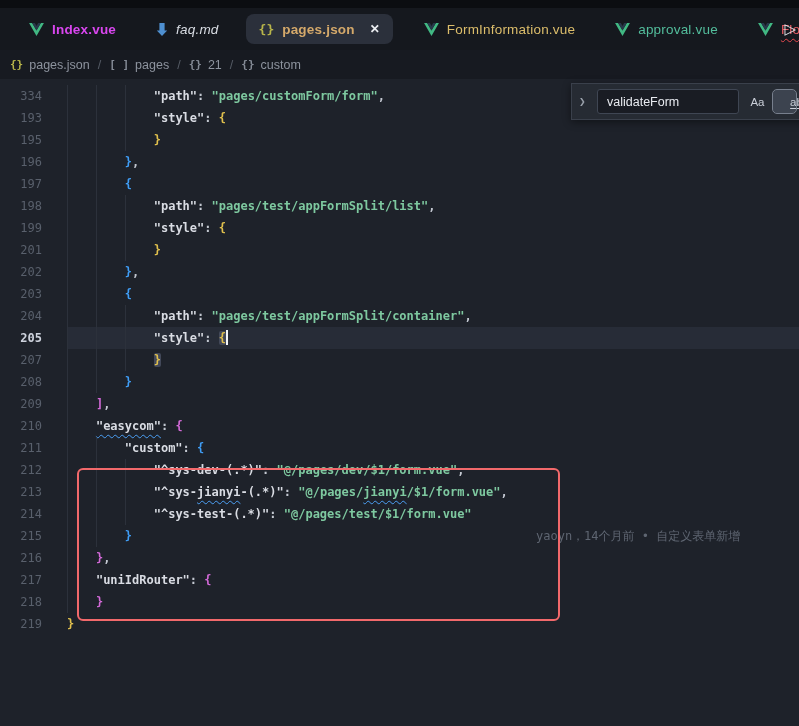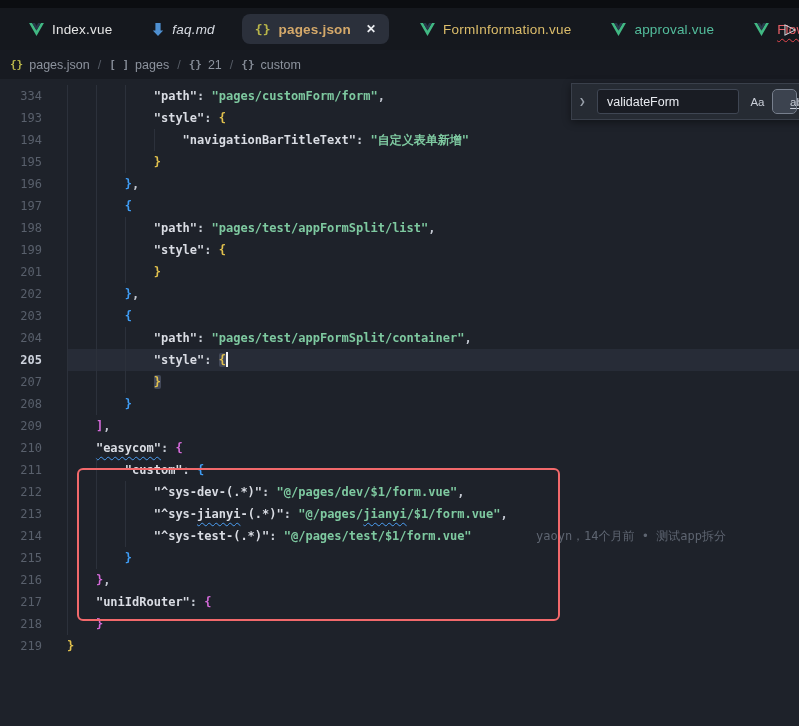--- a/index.html
+++ b/index.html
@@ -80,21 +80,21 @@
 
 <div class="tabbar">
   <div id="tabs" style="display:flex;align-items:center;">
       <div class="tab">
         <span>
           <svg width="15" height="13" viewBox="0 0 16 14" style="display:block">
             <path fill="#41b883" d="M0 0h3.3L8 8.1 12.7 0H16L8 13.9z"></path>
             <path fill="#27384a" d="M3.3 0h2.9L8 3.2 9.8 0h2.9L8 8.1z"></path>
           </svg>
         </span>
-        <span class="tab-label" style="color: #e5e5e5;">Index.vue</span>
+        <span class="tab-label" style="color: #d946ef; font-weight: bold;">Index.vue</span>
       </div>
       <div class="tab">
         <span>
           <svg width="12" height="13" viewBox="0 0 12 13" style="display:block">
             <path fill="#4e8fd0" d="M6 13 .8 7.4h2.6V0h5.2v7.4h2.6z"></path>
           </svg>
         </span>
         <span class="tab-label italic" style="color: rgb(215, 219, 226);">faq.md</span>
       </div>
       <div class="tab active">
@@ -159,24 +159,20 @@
   <div class="code-area" id="code">
       <div class="row">
         <div class="gutter">334</div>
         <div class="content"><span class="guide" style="left: calc(0ch);"></span><span class="guide" style="left: calc(4ch);"></span><span class="guide" style="left: calc(8ch);"></span><span>            </span><span class="tk-key">"path"</span><span class="tk-punct">: </span><span class="tk-str">"pages/customForm/form"</span><span class="tk-punct">,</span></div>
       </div>
       <div class="row">
         <div class="gutter">193</div>
         <div class="content"><span class="guide" style="left: calc(0ch);"></span><span class="guide" style="left: calc(4ch);"></span><span class="guide" style="left: calc(8ch);"></span><span>            </span><span class="tk-key">"style"</span><span class="tk-punct">: </span><span class="tk-b1">{</span></div>
       </div>
       <div class="row">
-        <div class="gutter">194</div>
-        <div class="content"><span class="guide" style="left: calc(0ch);"></span><span class="guide" style="left: calc(4ch);"></span><span class="guide" style="left: calc(8ch);"></span><span class="guide" style="left: calc(12ch);"></span><span>                </span><span class="tk-key">"navigationBarTitleText"</span><span class="tk-punct">: </span><span class="tk-str">"自定义表单新增"</span></div>
-      </div>
-      <div class="row">
         <div class="gutter">195</div>
         <div class="content"><span class="guide" style="left: calc(0ch);"></span><span class="guide" style="left: calc(4ch);"></span><span class="guide" style="left: calc(8ch);"></span><span>            </span><span class="tk-b1">}</span></div>
       </div>
       <div class="row">
         <div class="gutter">196</div>
         <div class="content"><span class="guide" style="left: calc(0ch);"></span><span class="guide" style="left: calc(4ch);"></span><span>        </span><span class="tk-b3">}</span><span class="tk-punct">,</span></div>
       </div>
       <div class="row">
         <div class="gutter">197</div>
         <div class="content"><span class="guide" style="left: calc(0ch);"></span><span class="guide" style="left: calc(4ch);"></span><span>        </span><span class="tk-b3">{</span></div>
@@ -255,21 +251,21 @@
       </div>
       <div class="row">
         <div class="gutter">218</div>
         <div class="content"><span class="guide" style="left: calc(0ch);"></span><span>    </span><span class="tk-b2">}</span></div>
       </div>
       <div class="row">
         <div class="gutter">219</div>
         <div class="content"><span></span><span class="tk-b1">}</span></div>
       </div>
     </div>
-  <div class="blame">yaoyn，14个月前 • 测试app拆分</div>
+  <div class="blame">yaoyn，14个月前 • 自定义表单新增</div>
   <div class="annotation"></div>
   <div class="findbar">
     <span class="find-chevron">❯</span>
     <input class="find-input" readonly="" value="validateForm" style="">
     <div id="findbtns" style="display:flex;gap:4px;">
         <div class="find-btn">
           <span>Aa</span>
         </div>
         <div class="find-btn active">
           <span class="uline">ab</span>

